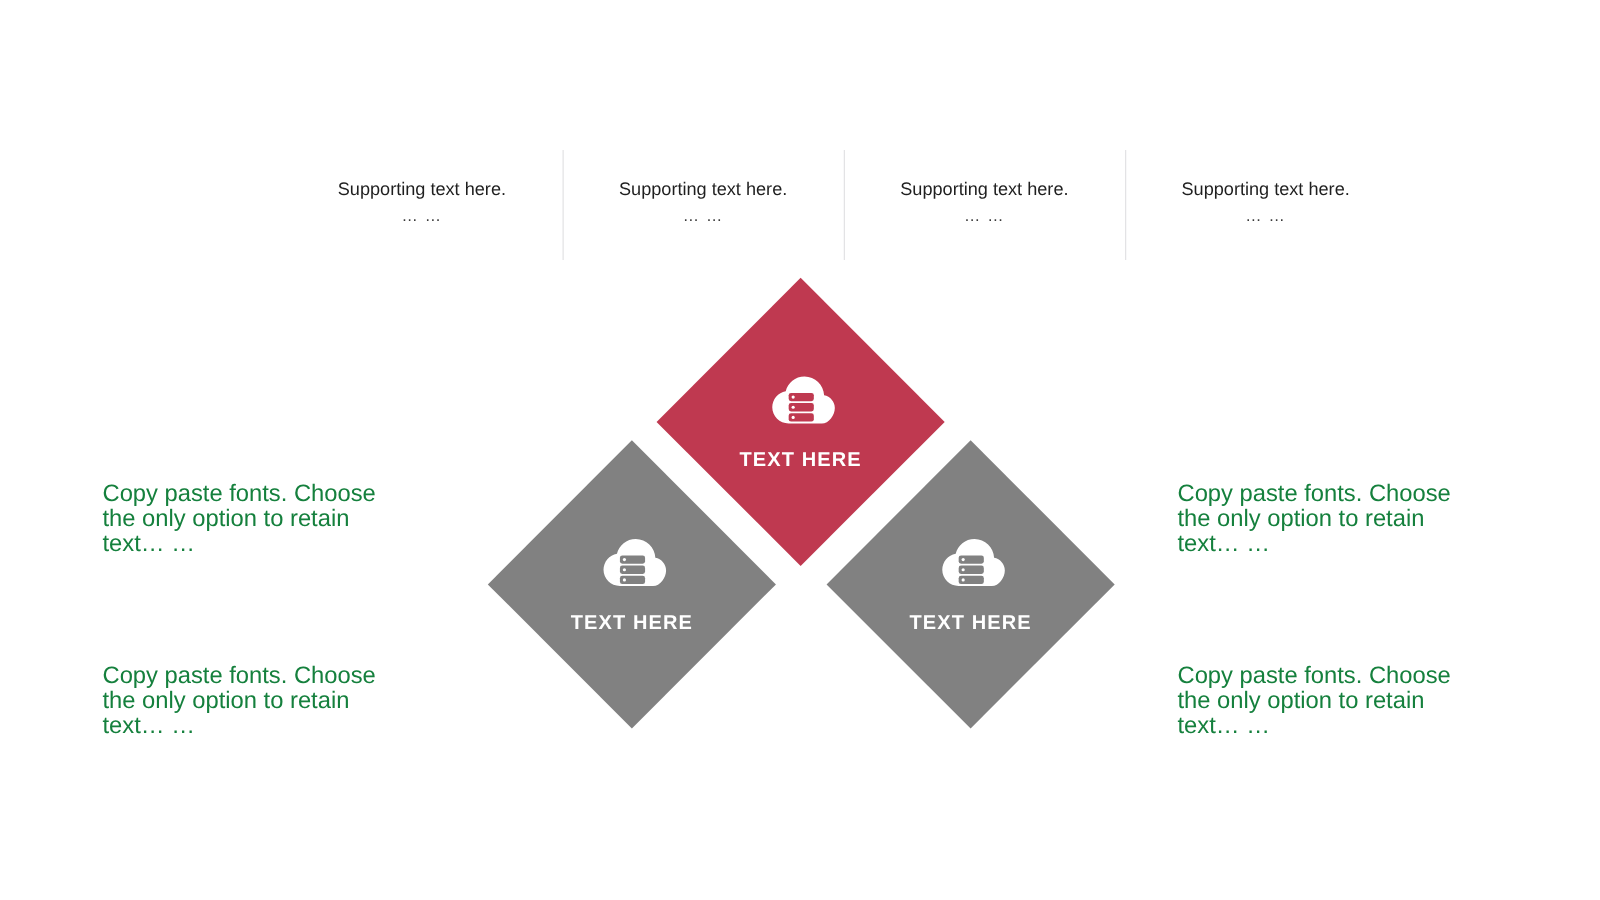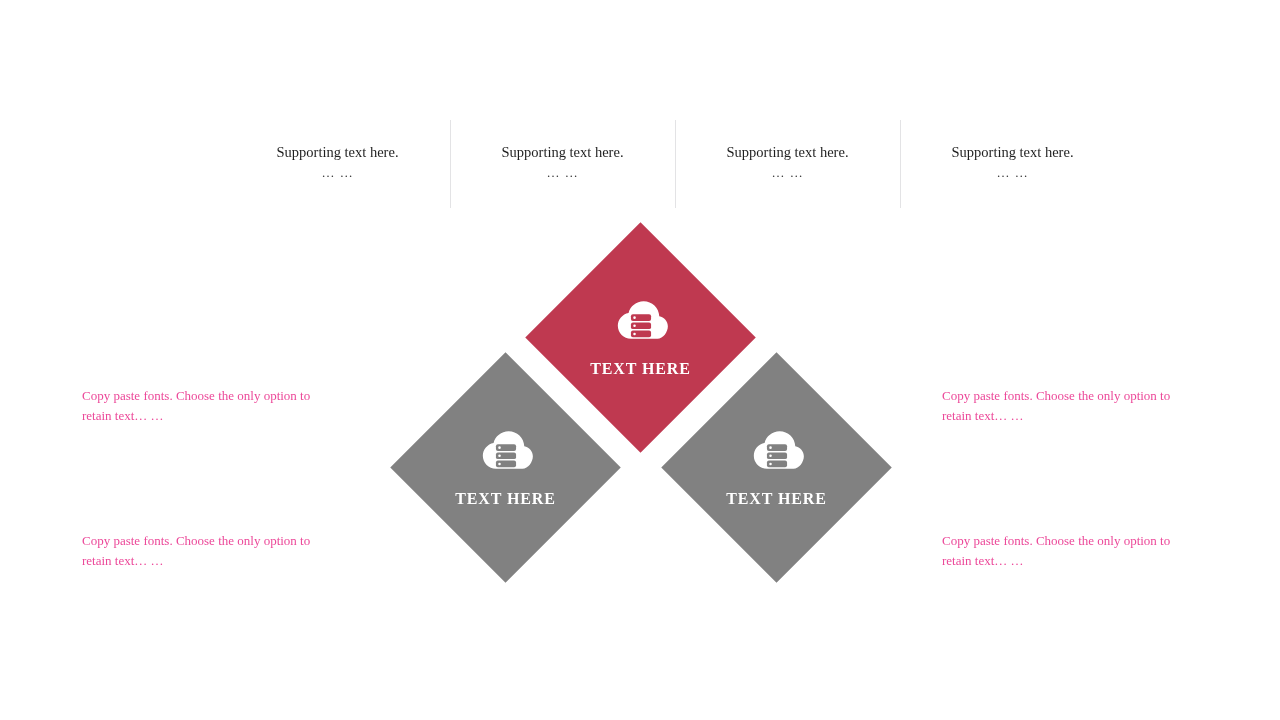--- a/index.html
+++ b/index.html
@@ -15,21 +15,20 @@
     overflow: hidden;
     position: relative;
   }
 
   #slide {
     position: absolute;
     left: 0;
     top: 0;
     width: 1280px;
     height: 720px;
-    font-family: Liberation Serif, serif;
   }
 
   
   .top-row {
     position: absolute;
     left: 225px;
     top: 120px;
     width: 900px;
     height: 88px;
     display: flex;
@@ -104,23 +103,23 @@
     letter-spacing: 0.9px;
     color: #ffffff;
     white-space: nowrap;
     text-align: center;
   }
 
   
   .side-text {
     position: absolute;
     width: 240px;
-    font-size: 13px;
+    font-size: 19px;
     line-height: 20px;
-    color: #ec4899;
+    color: #15803d;
   }
   #side-text-tl { left: 82px;  top: 386px; }
   #side-text-bl { left: 82px;  top: 531px; }
   #side-text-tr { left: 942px; top: 386px; }
   #side-text-br { left: 942px; top: 531px; }
 </style>
 </head>
 <body>
 
 <div id="slide">

